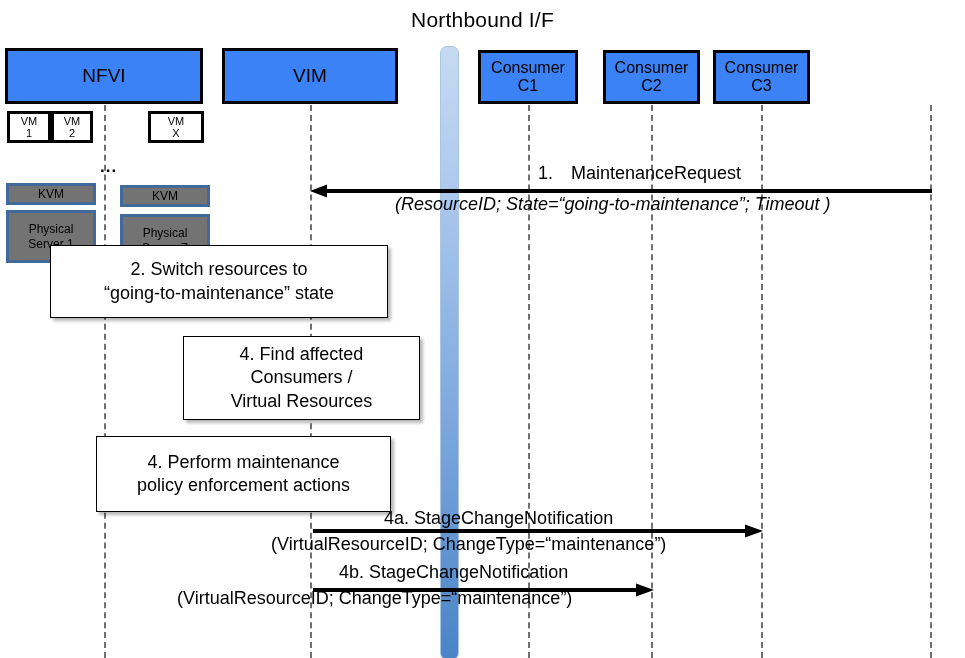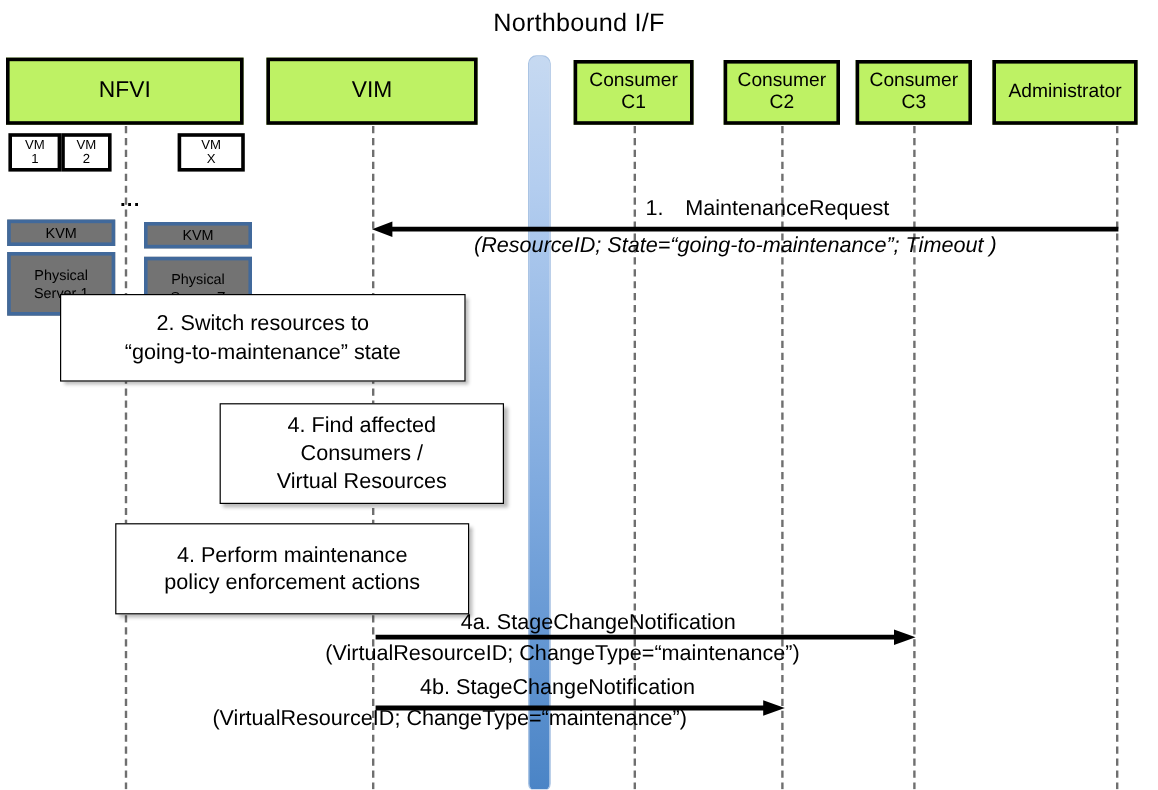--- a/index.html
+++ b/index.html
@@ -27,21 +27,21 @@
     text-align: center;
     font-size: 21px;
     letter-spacing: 0.2px;
     white-space: nowrap;
   }
   
   .actor-box {
     position: absolute;
     box-sizing: border-box;
     border: 3px solid #000000;
-    background: #bef264;
+    background: #3b82f6;
     display: flex;
     align-items: center;
     justify-content: center;
     text-align: center;
     line-height: 1.12;
     font-size: 16px;
     z-index: 6;
   }
   .actor-box.big { font-size: 19px; }
   
@@ -158,23 +158,20 @@
   <div class="actor-box" style="left:603px; top:50px; width:97px; height:54px;">
     <span style="white-space:pre-line;">Consumer
 C2</span>
   </div>
 
   <div class="actor-box" style="left:713px; top:50px; width:97px; height:54px;">
     <span style="white-space:pre-line;">Consumer
 C3</span>
   </div>
 
-  <div class="actor-box" style="left:827px; top:50px; width:121px; height:54px;">
-    <span style="white-space:pre-line;">Administrator</span>
-  </div>
 
   <div class="vm-box" style="left:7px; top:111px; width:44px; height:32px;">
     <span style="white-space:pre-line;">VM
 1</span>
   </div>
   <div class="vm-box" style="left:51px; top:111px; width:42px; height:32px;">
     <span style="white-space:pre-line;">VM
 2</span>
   </div>
   <div class="vm-box" style="left:148px; top:111px; width:56px; height:32px;">
@@ -233,16 +230,16 @@
   </div>
   <div class="msg-label" style="left:384px; top:508px;text-align:right;">4a. StageChangeNotification</div>
   <div class="msg-label" style="left:271px; top:534px;">(VirtualResourceID; ChangeType=“maintenance”)</div>
 
   <div class="msg-arrow" style="left:313px; top:583px; width:341px; height:14px;">
     <svg width="341" height="14" viewBox="0 0 341 14">
       <line x1="0" y1="7" x2="328" y2="7" stroke="#000000" stroke-width="4"></line>
       <polygon points="341,7 323,0.5 323,13.5" fill="#000000"></polygon>
     </svg>
   </div>
-  <div class="msg-label" style="left:339px; top:562px;margin-left:11px;">4b. StageChangeNotification</div>
+  <div class="msg-label" style="left:339px; top:562px;">4b. StageChangeNotification</div>
   <div class="msg-label" style="left:177px; top:588px;">(VirtualResourceID; ChangeType=“maintenance”)</div>
 
 </div>
 
 </body></html>

